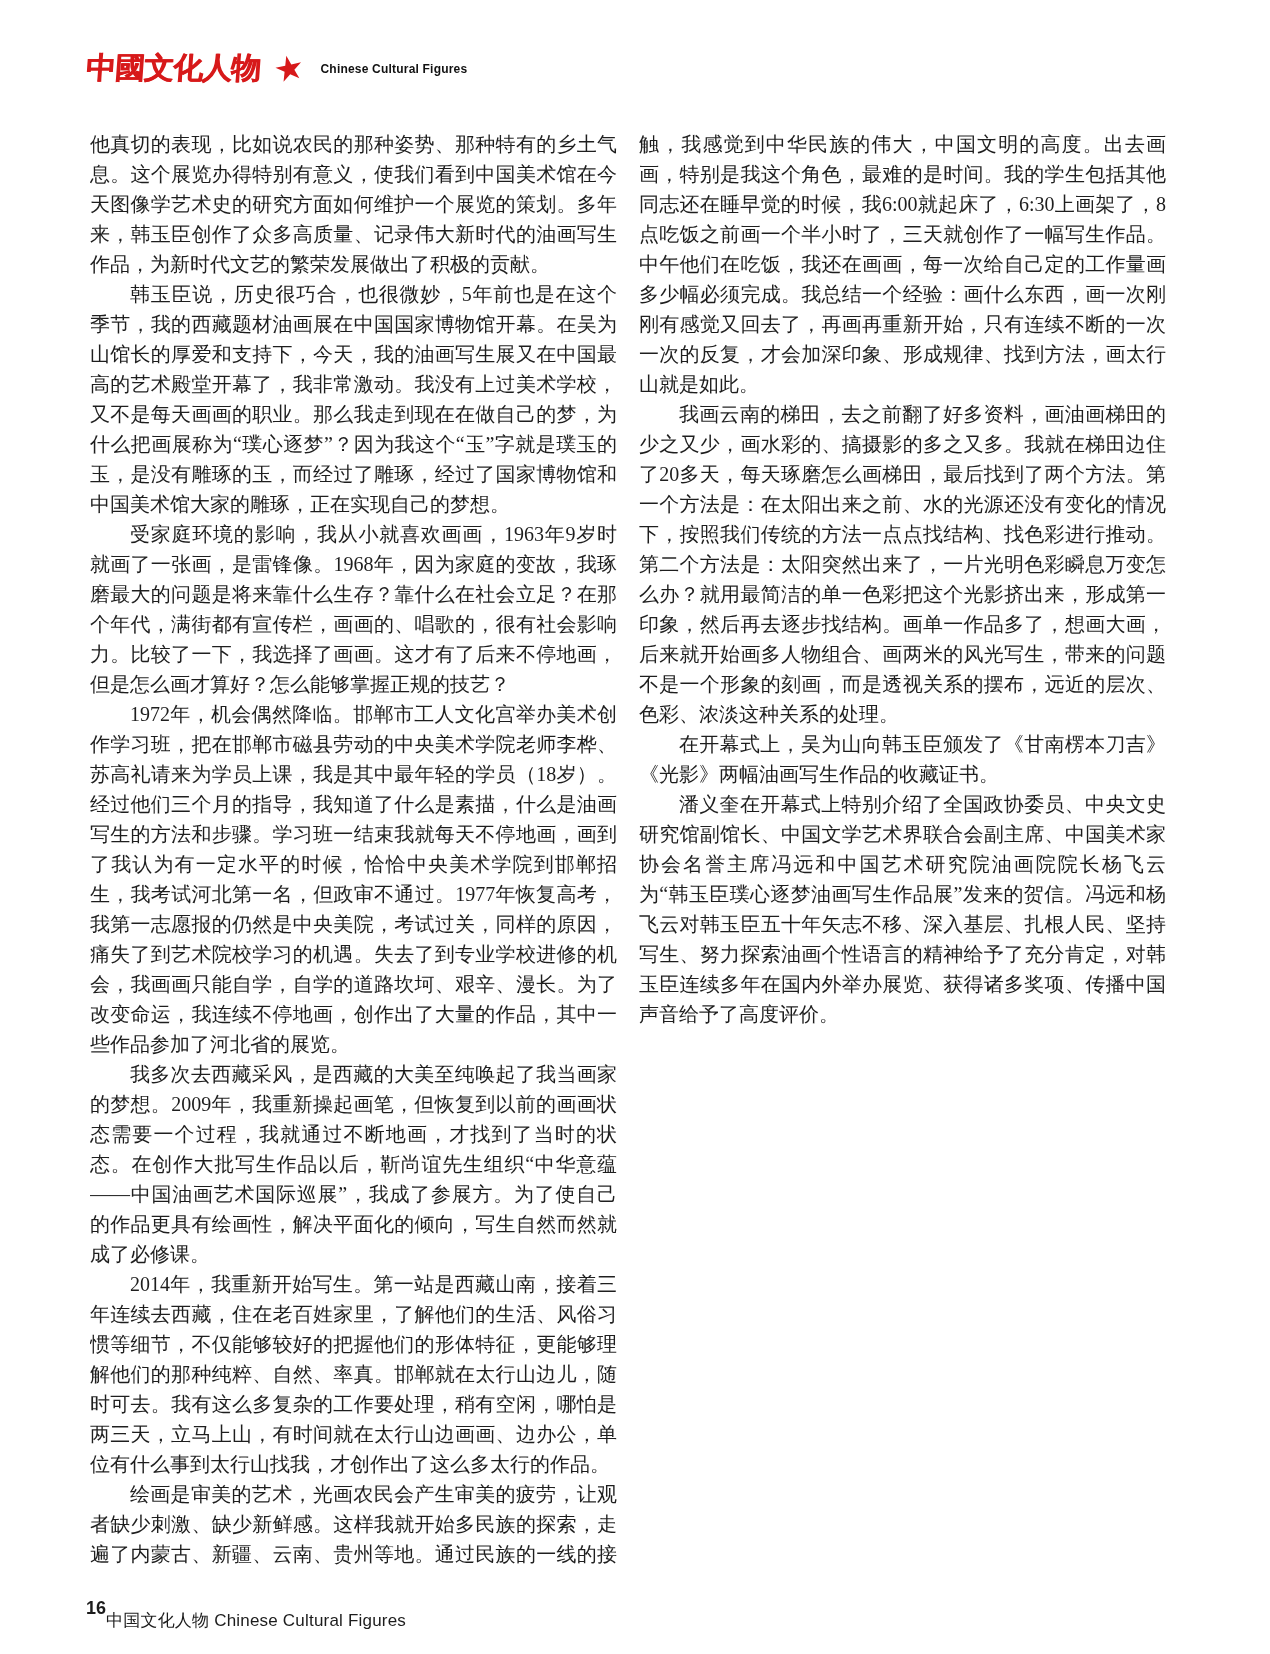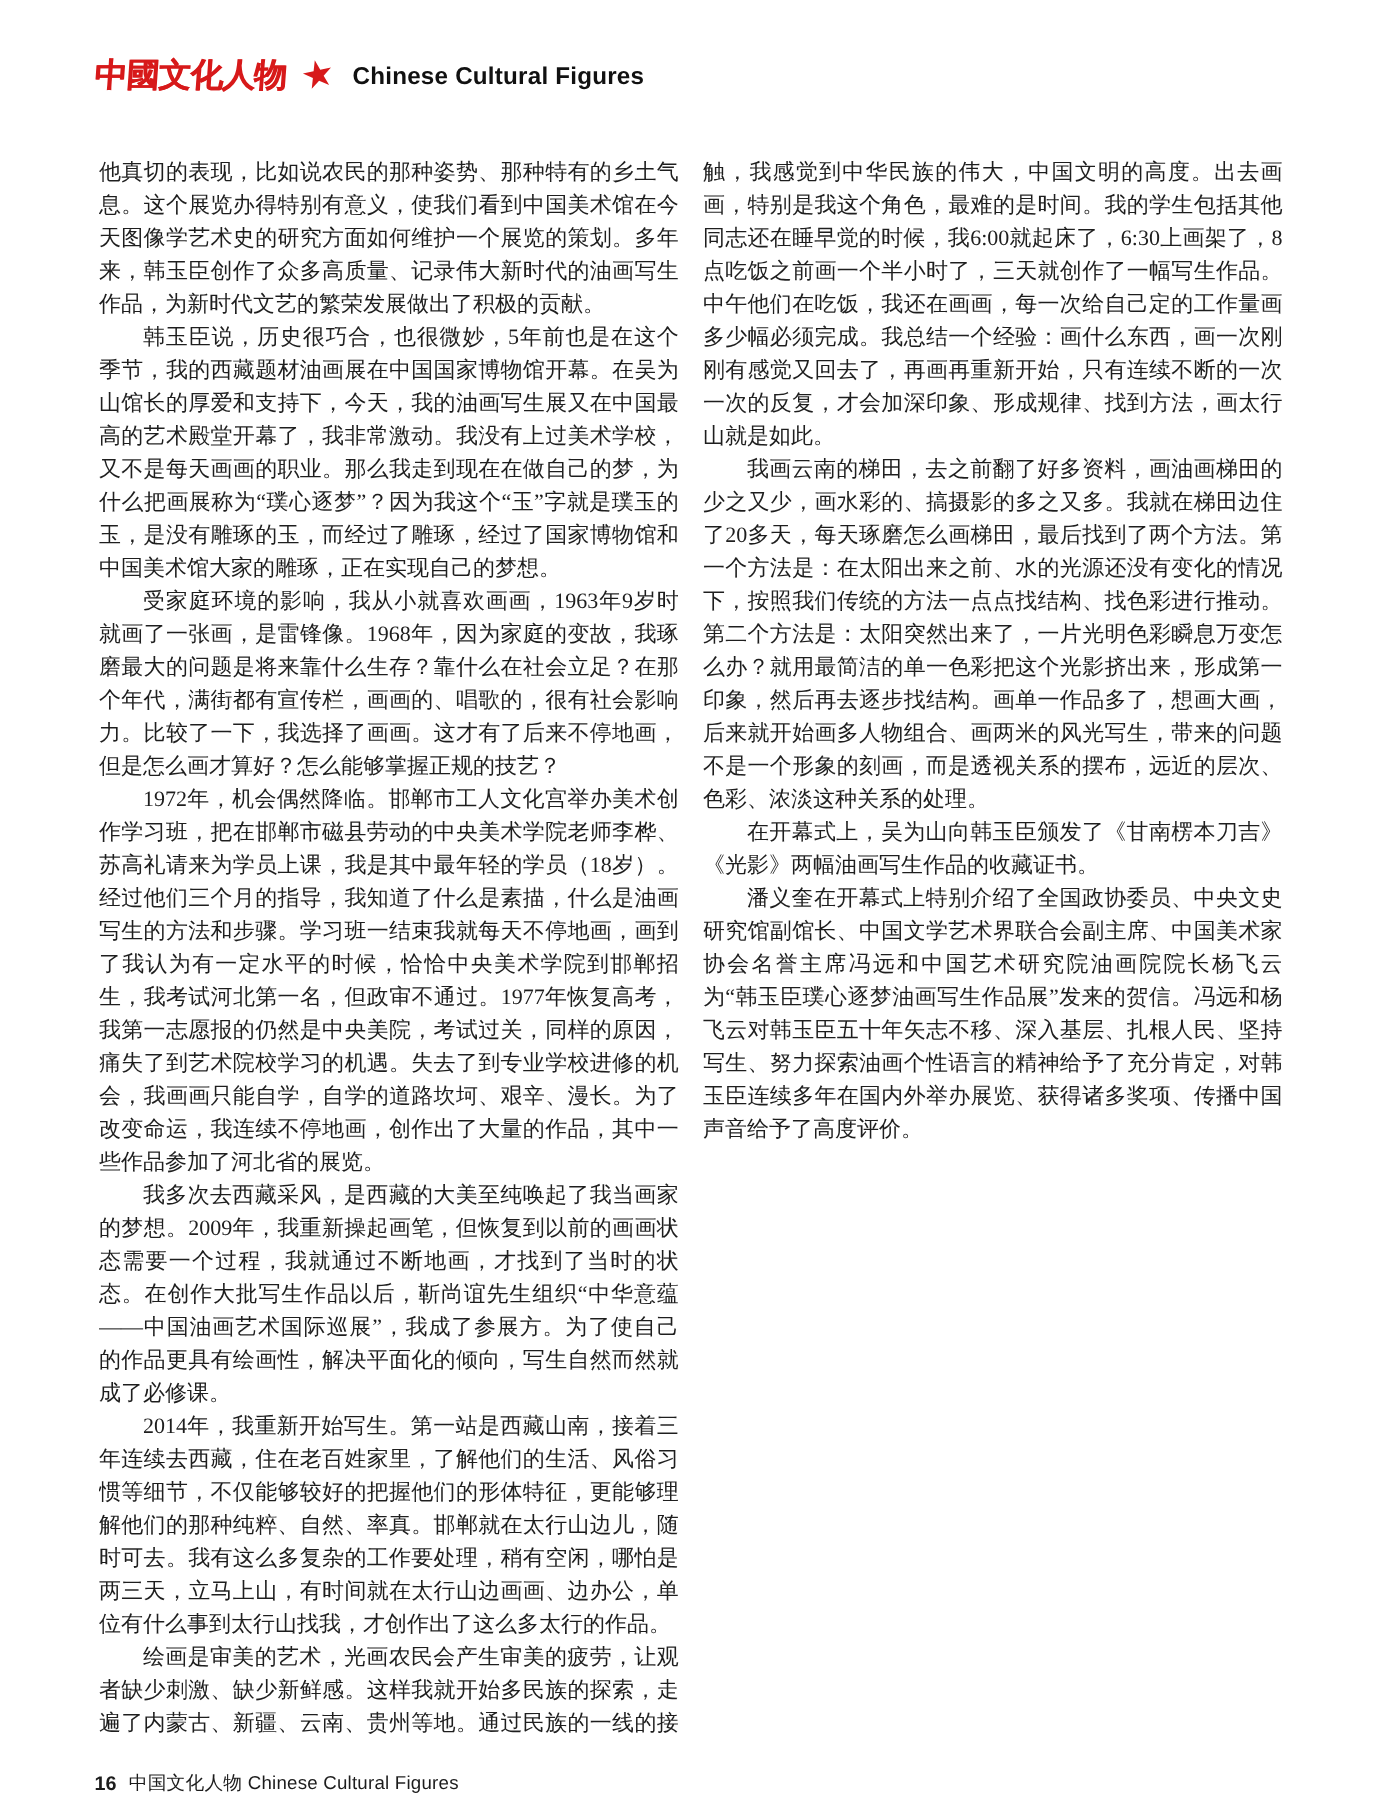--- a/index.html
+++ b/index.html
@@ -27,43 +27,43 @@
   }
   .logo-star {
     color:#d7191a;
     font-size:34px; line-height:1;
     transform:rotate(-12deg);
     margin-left:2px;
   }
   .logo-en {
     color:#111111;
     font-family:"Liberation Sans", sans-serif;
-    font-size:22px; font-weight:bold;
+    font-size:12px; font-weight:bold;
     letter-spacing:0.2px;
     margin-left:4px;
     text-align:center;
   }
   
   .article {
-    position:absolute; top:142px; left:90px;
+    position:absolute; top:129px; left:90px;
     width:1076px; height:1444px;
     column-count:2; column-gap:22px; column-fill:auto;
     font-size:20px; line-height:30px;
     color:#1e1e1e;
     text-align:justify;
     overflow:hidden;
   }
   .article p { margin:0; padding:0; text-indent:2em; }
   .article p.continuation { text-indent:0; }
   
   .page-footer {
     position:absolute; left:86px; top:1585px;
     font-family:"Liberation Sans", sans-serif;
     font-size:17px; color:#1c1c1c;
-    display:flex; align-items:flex-end; gap:11px;
+    display:flex; align-items:center; 
     white-space:nowrap;
   }
   .page-number { font-weight:bold; font-size:18px; }
   .footer-title { font-weight:normal; letter-spacing:0.2px;margin-top:24px; }
 </style>
 </head>
 <body>
 
 <div class="page">
 

